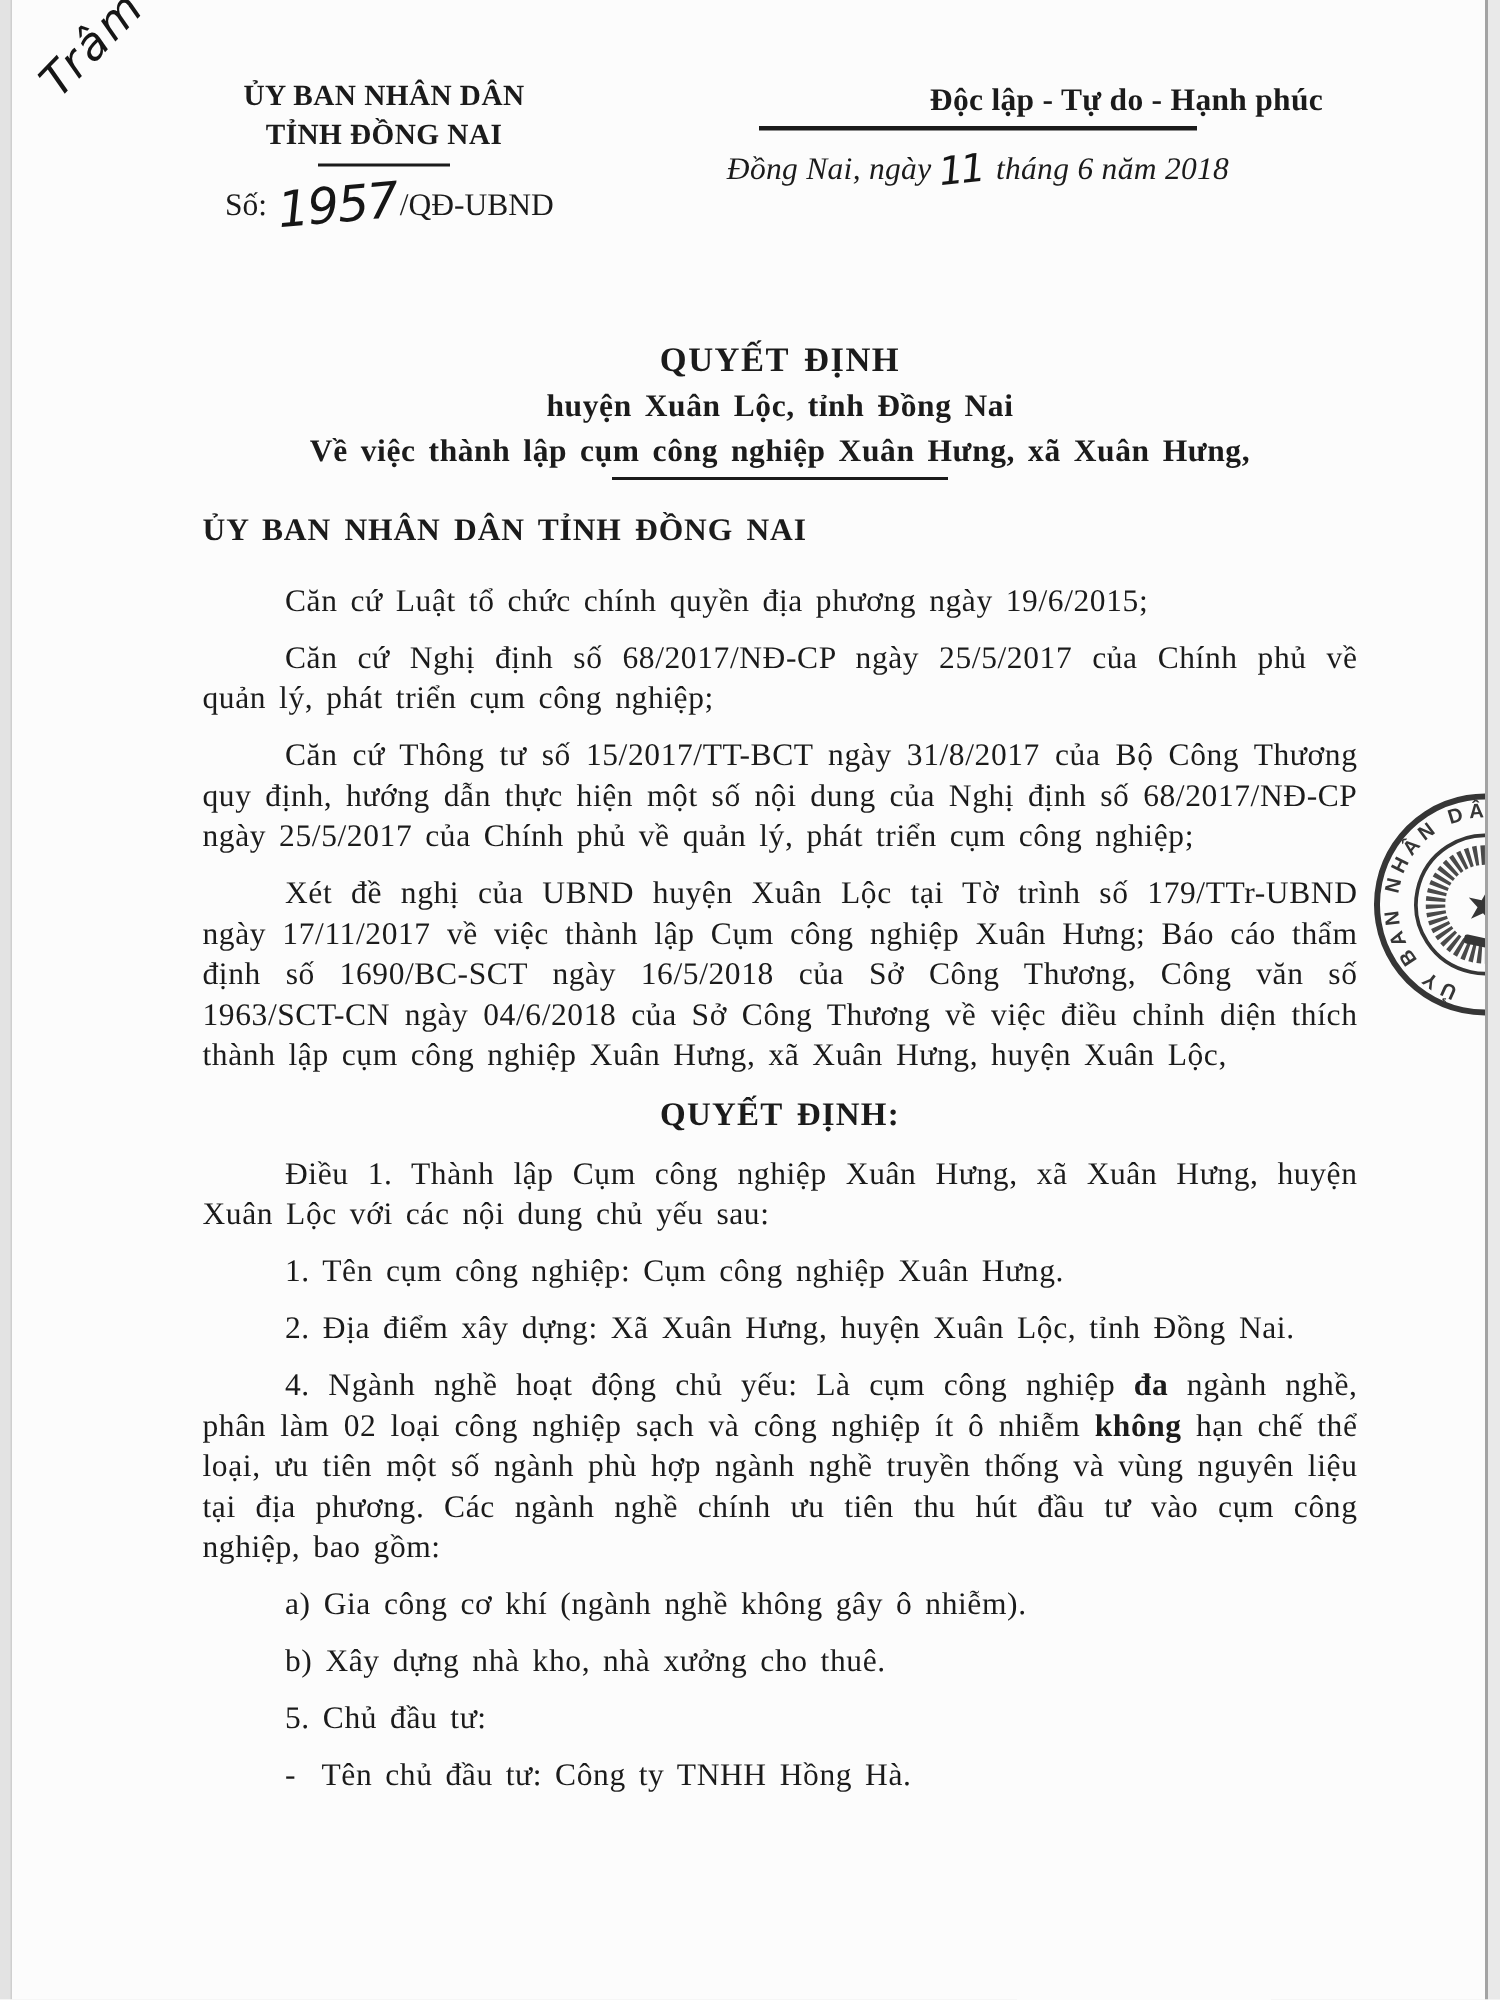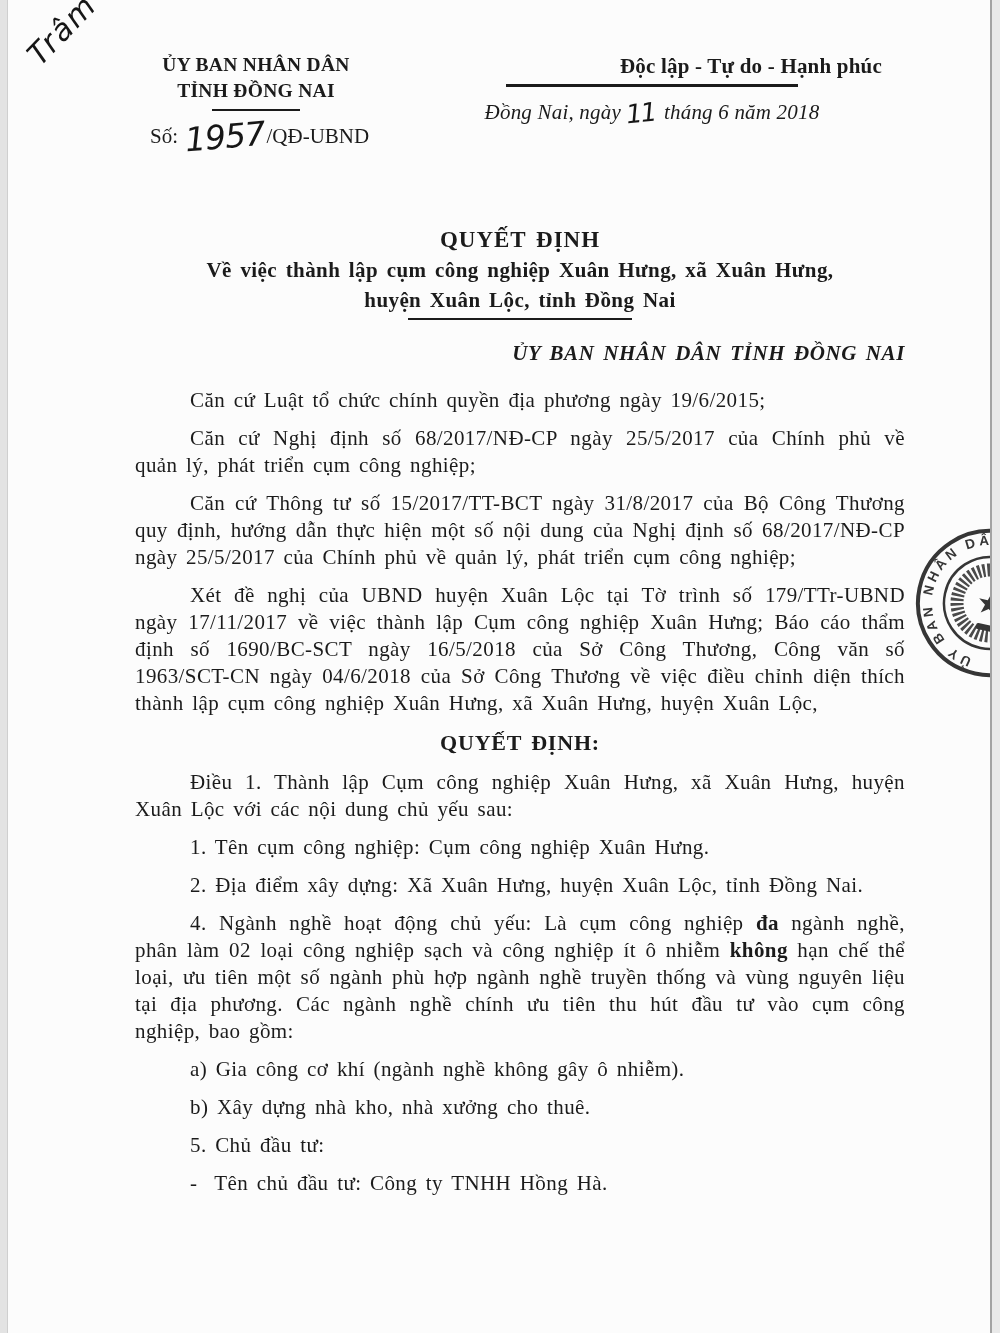--- a/index.html
+++ b/index.html
@@ -64,21 +64,21 @@
     font-size:26px;line-height:18px;vertical-align:-3px;
     transform:rotate(-6deg);margin:0 3px 0 0;letter-spacing:-2px;
   }
   
   .content{
     position:absolute;left:135px;top:186px;width:770px;
     font-size:21px;line-height:27px;letter-spacing:.4px;word-spacing:3px;margin-top:39px;
   }
   .t-head{font-size:23px;font-weight:bold;text-align:center;line-height:30px;letter-spacing:1px;}
   .t-sub{font-size:21px;font-weight:bold;text-align:center;line-height:30px;}
-  .t-issuer{font-size:21px;font-weight:bold;text-align:right;line-height:30px;margin-top:18px;letter-spacing:.6px;font-style:italic;}
+  .t-issuer{font-size:21px;font-weight:bold;text-align:left;line-height:30px;margin-top:18px;letter-spacing:.6px;}
   .t-decide{font-size:22px;font-weight:bold;text-align:center;line-height:30px;margin-top:11px;letter-spacing:.8px;}
   .para{
     margin:11px 0 0 0;text-align:justify;text-indent:55px;
   }
   .para.first{margin-top:19px;}
   sup{font-size:14px;line-height:0;}
   
   .seal{position:absolute;left:905px;top:518px;width:170px;height:170px;opacity:.92;}
 </style>
 </head>
@@ -107,22 +107,22 @@
     <div class="rule rule-motto"></div>
     <div class="dateline">
       <span>Đồng Nai, ngày</span>
       <span class="hand hand-day">11</span>
       <span>tháng 6 năm 2018</span>
     </div>
   </div>
 
   <div class="content">
     <div class="t-head">QUYẾT ĐỊNH</div>
+    <div class="t-sub">huyện Xuân Lộc, tỉnh Đồng Nai</div>
     <div class="t-sub">Về việc thành lập cụm công nghiệp Xuân Hưng, xã Xuân Hưng,</div>
-    <div class="t-sub">huyện Xuân Lộc, tỉnh Đồng Nai</div>
     <div class="rule rule-subject"></div>
     <div class="t-issuer">ỦY BAN NHÂN DÂN TỈNH ĐỒNG NAI</div>
 
     <p class="para first"><span>Căn cứ Luật tổ chức chính quyền địa phương ngày 19/6/2015;</span></p>
     <p class="para"><span>Căn cứ Nghị định số 68/2017/NĐ-CP ngày 25/5/2017 của Chính phủ về quản lý, phát triển cụm công nghiệp;</span></p>
     <p class="para"><span>Căn cứ Thông tư số 15/2017/TT-BCT ngày 31/8/2017 của Bộ Công Thương quy định, hướng dẫn thực hiện một số nội dung của Nghị định số 68/2017/NĐ-CP ngày 25/5/2017 của Chính phủ về quản lý, phát triển cụm công nghiệp;</span></p>
     <p class="para"><span>Xét đề nghị của UBND huyện Xuân Lộc tại Tờ trình số 179/TTr-UBND ngày 17/11/2017 về việc thành lập Cụm công nghiệp Xuân Hưng; Báo cáo thẩm định số 1690/BC-SCT ngày 16/5/2018 của Sở Công Thương, Công văn số 1963/SCT-CN ngày 04/6/2018 của Sở Công Thương về việc điều chỉnh diện thích thành lập cụm công nghiệp Xuân Hưng, xã Xuân Hưng, huyện Xuân Lộc,</span></p>
 
     <div class="t-decide">QUYẾT ĐỊNH:</div>
 

